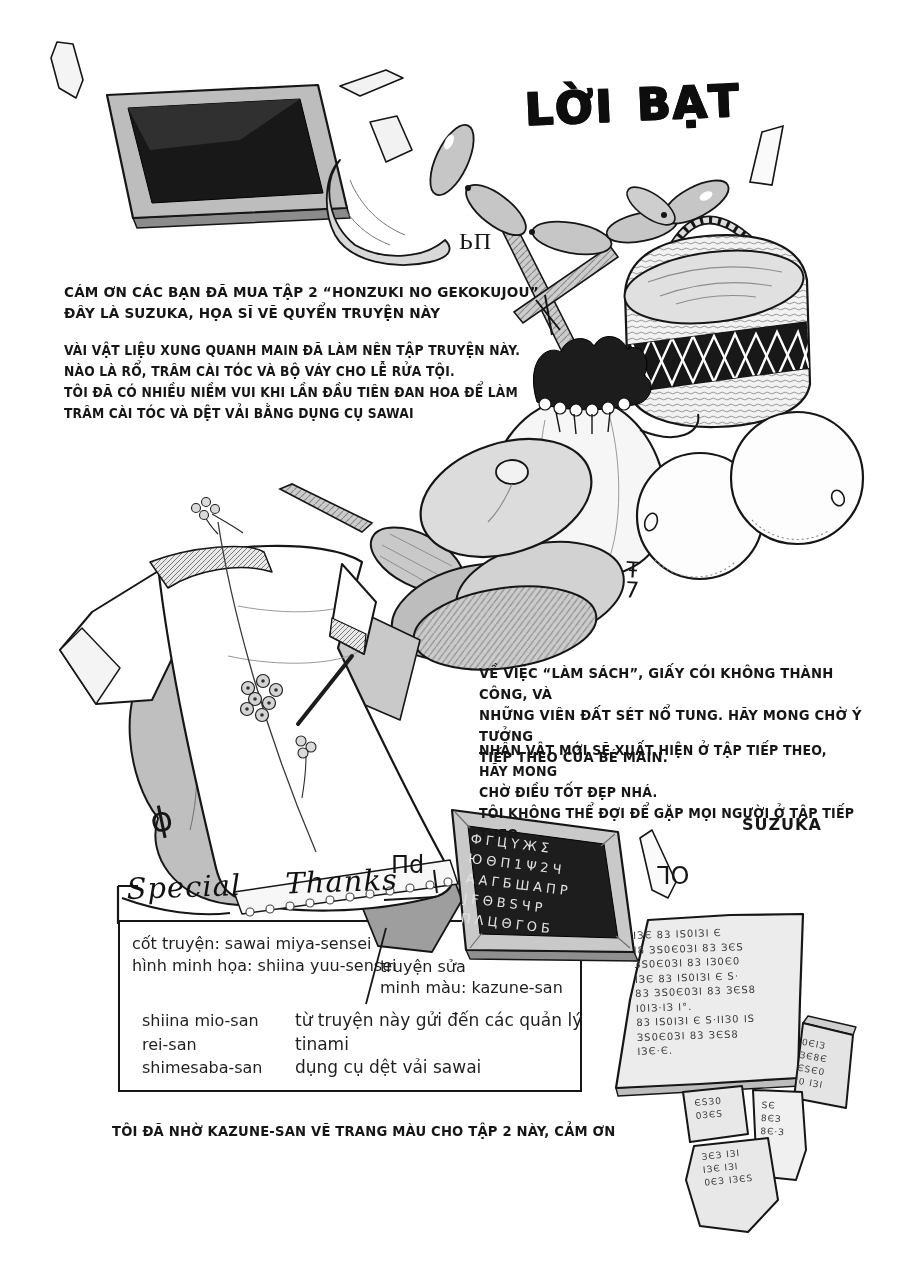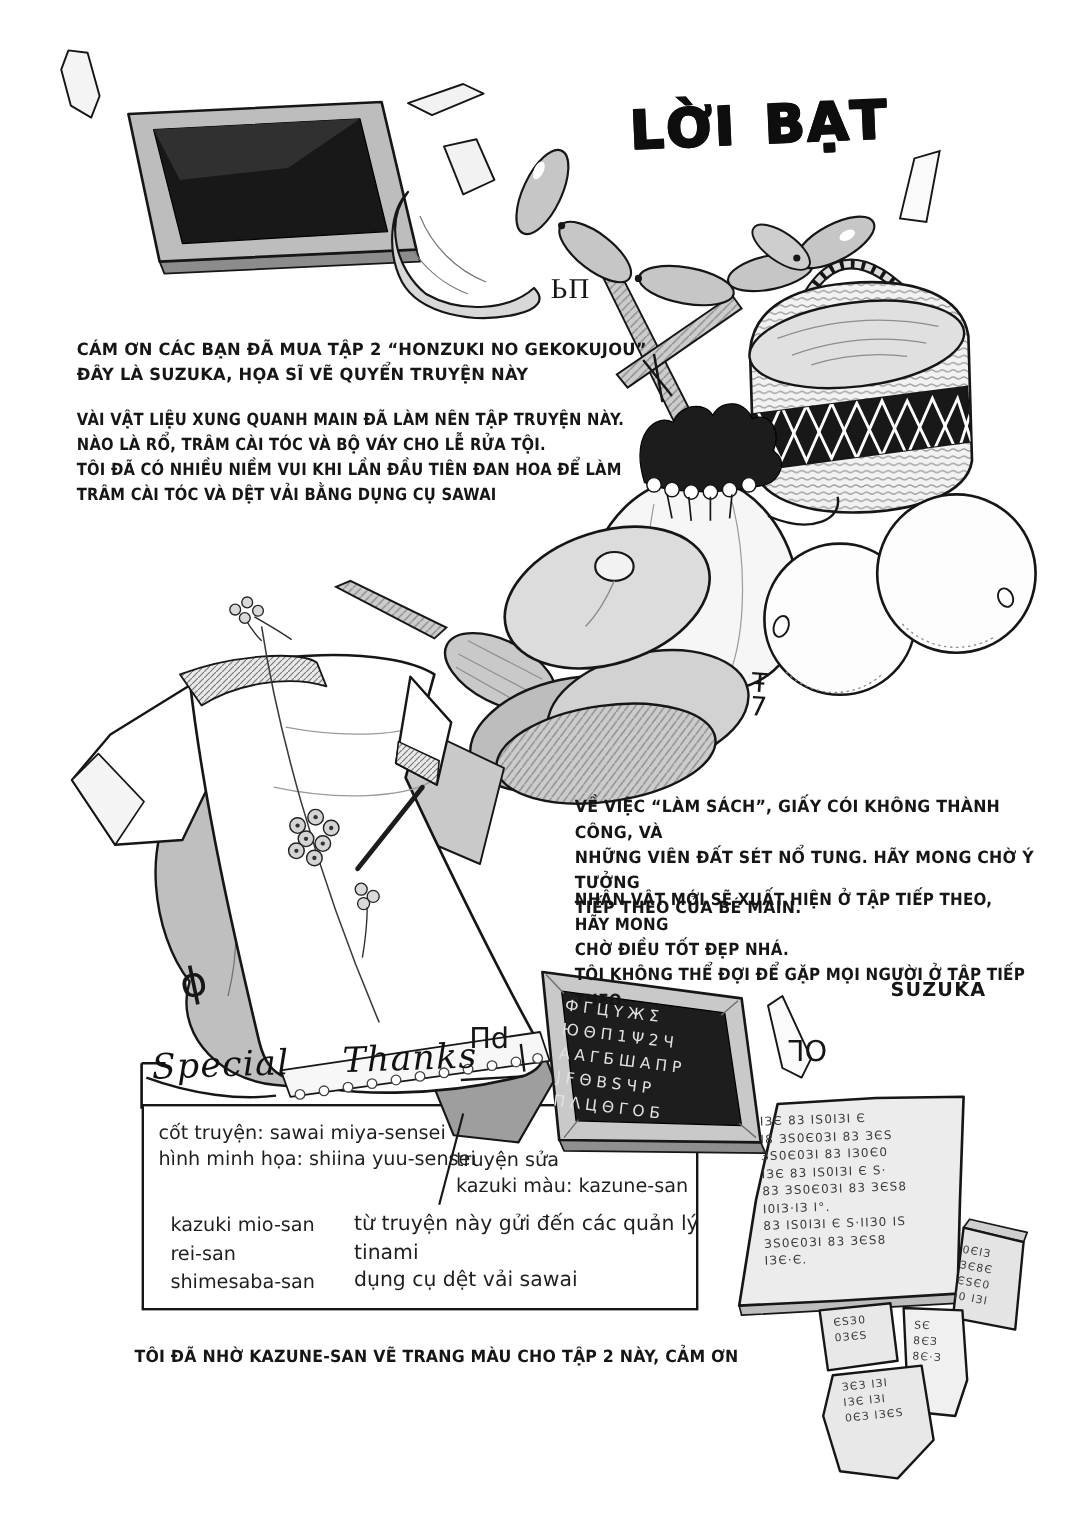--- a/index.html
+++ b/index.html
@@ -271,22 +271,22 @@
 <div id="p-next" class="abs txt comic" data-bind="paragraphs.next_volume">NHÂN VẬT MỚI SẼ XUẤT HIỆN Ở TẬP TIẾP THEO, HÃY MONG
 CHỜ ĐIỀU TỐT ĐẸP NHÁ.
 TÔI KHÔNG THỂ ĐỢI ĐỂ GẶP MỌI NGƯỜI Ở TẬP TIẾP THEO</div>
 <div id="signature" class="abs txt comic" data-bind="page.signature">SUZUKA</div>
 <div id="p-closing" class="abs txt comic" data-bind="paragraphs.closing">TÔI ĐÃ NHỜ KAZUNE-SAN VẼ TRANG MÀU CHO TẬP 2 NÀY, CẢM ƠN</div>
 
 <div id="st-title" class="abs txt" data-bind="special_thanks.title">Special Thanks</div>
 <div id="st-story" class="abs txt hand" data-bind="special_thanks.story">cốt truyện: sawai miya-sensei</div>
 <div id="st-illu" class="abs txt hand" data-bind="special_thanks.illustration">hình minh họa: shiina yuu-sensei</div>
 <div id="st-edit" class="abs txt hand" data-bind="special_thanks.edit">truyện sửa</div>
-<div id="st-color" class="abs txt hand" data-bind="special_thanks.coloring">kazuki màu: kazune-san</div>
-<div id="st-names" class="abs txt hand" data-bind="special_thanks.names">kazuki mio-san
+<div id="st-color" class="abs txt hand" data-bind="special_thanks.coloring">minh màu: kazune-san</div>
+<div id="st-names" class="abs txt hand" data-bind="special_thanks.names">shiina mio-san
 rei-san
 shimesaba-san</div>
 <div id="st-notes" class="abs txt hand" data-bind="special_thanks.notes">từ truyện này gửi đến các quản lý
 tinami
 dụng cụ dệt vải sawai</div>
 
 <div id="sfx-slate" class="abs sfx" data-bind="sfx.slate">ЬП</div>
 <div id="sfx-stack" class="abs sfx" data-bind="sfx.stack">Ŧ
 7</div>
 <div id="sfx-tunic" class="abs sfx" data-bind="sfx.tunic">ɸ</div>

